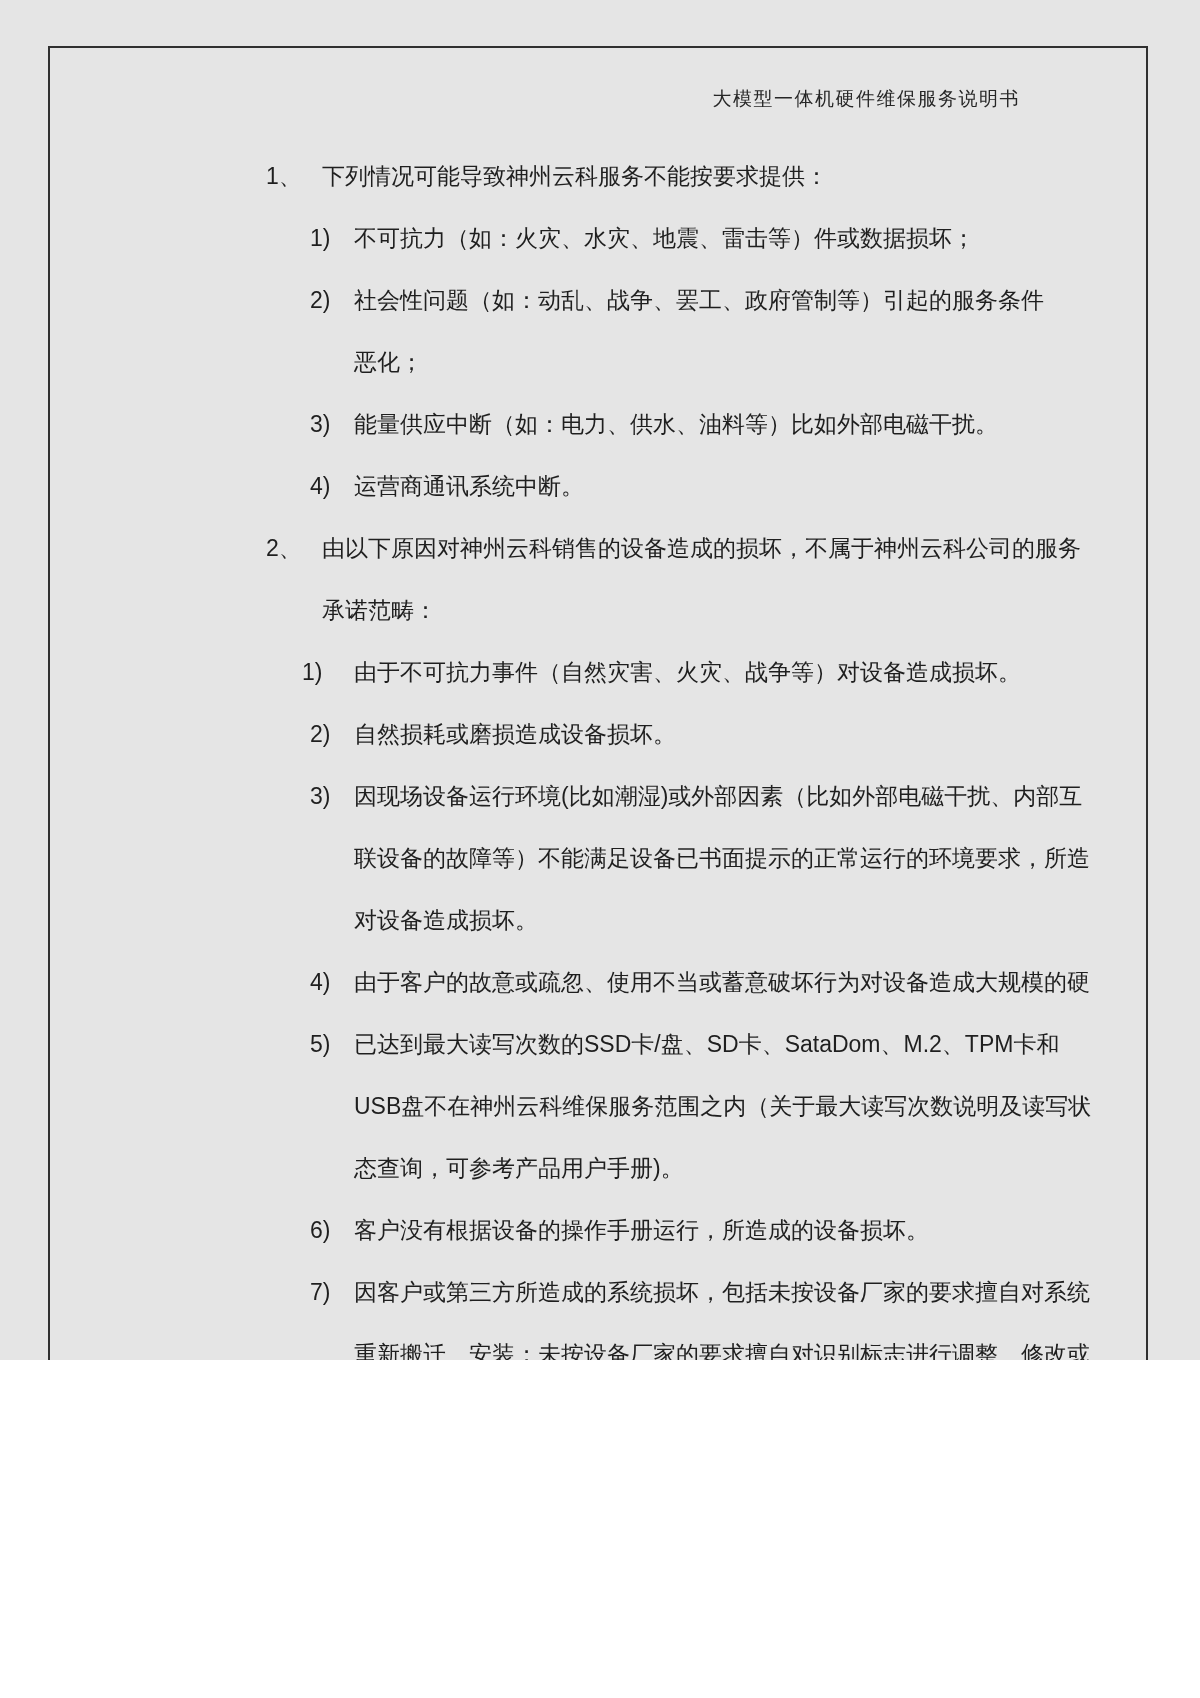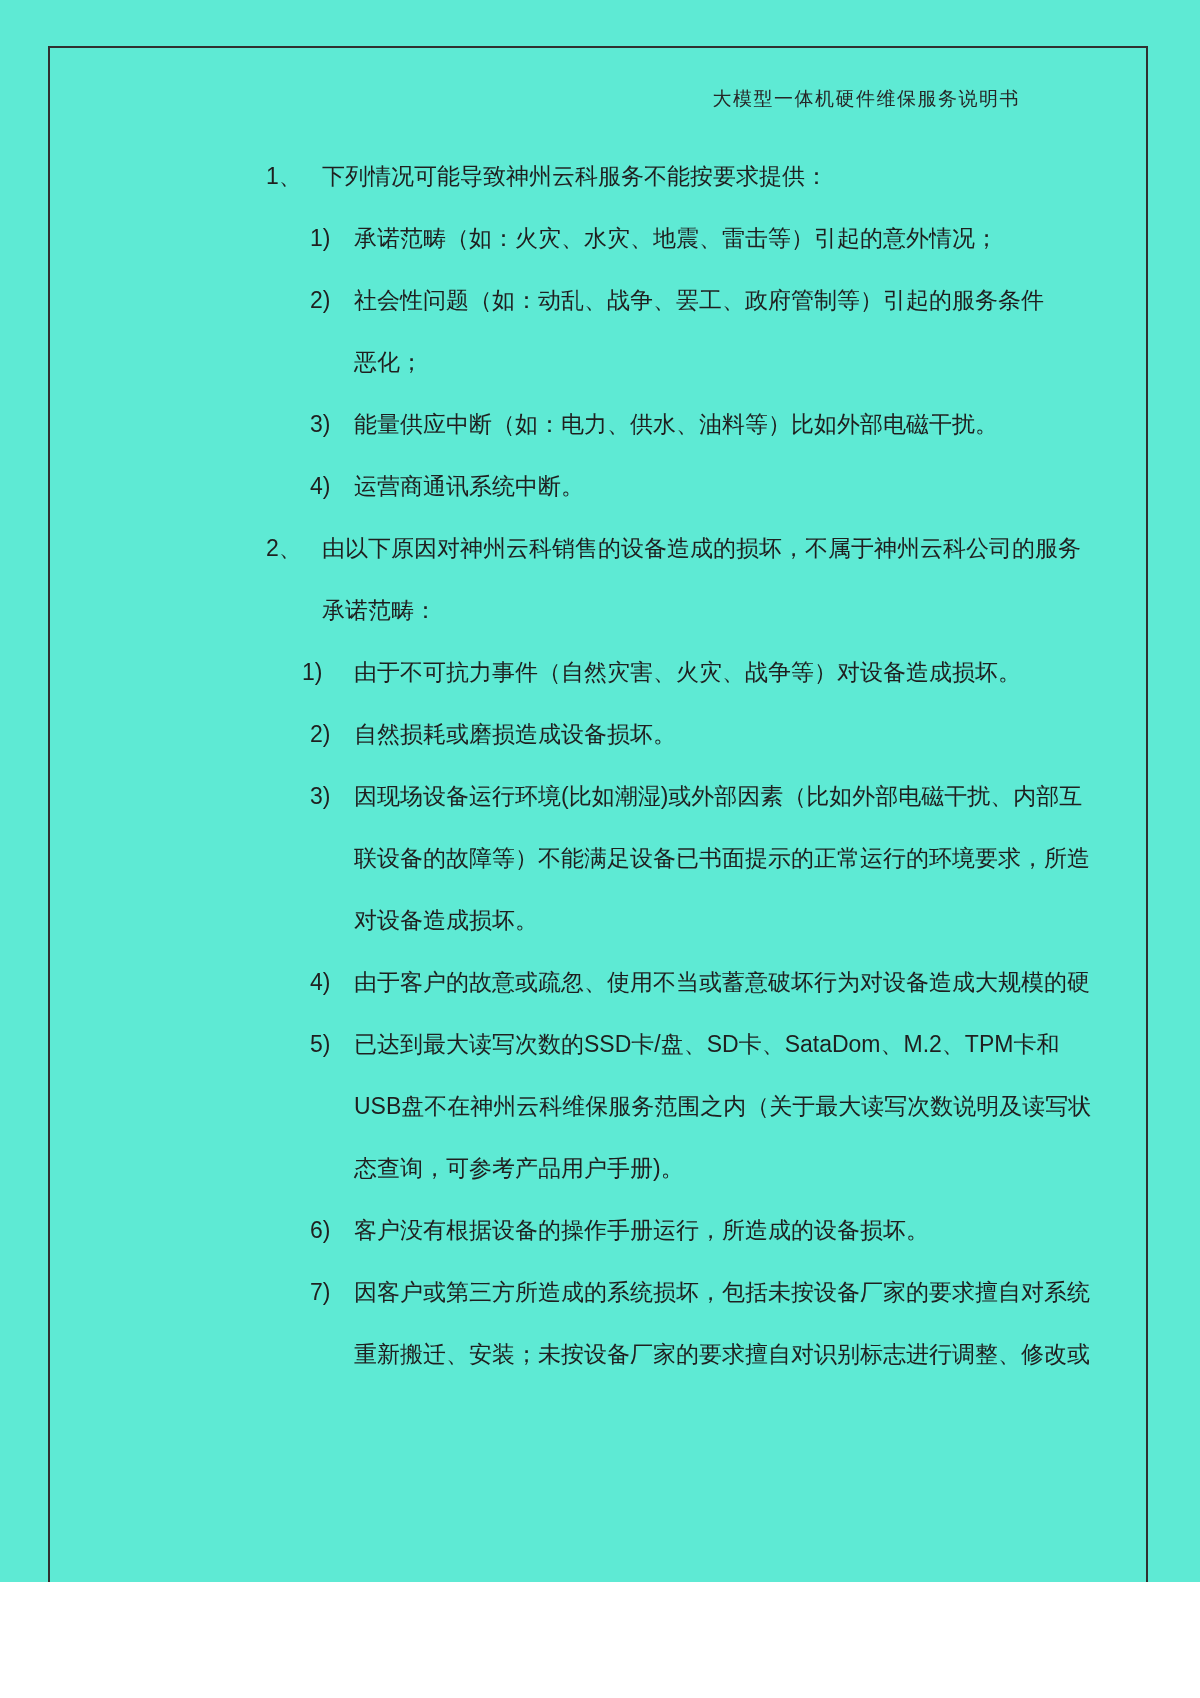--- a/index.html
+++ b/index.html
@@ -3,22 +3,22 @@
 <meta charset="utf-8">
 <style>
   html, body {
     margin: 0;
     padding: 0;
     background: #ffffff;
   }
   .page {
     position: relative;
     width: 1200px;
-    height: 1582px;
-    background: #5eead4;
+    height: 1360px;
+    background: #e5e5e5;
     overflow: hidden;
     font-family: "Liberation Sans", "DejaVu Sans", sans-serif;
     color: #1f1f1f;
   }
   .page-border {
     position: absolute;
     left: 48px;
     top: 46px;
     width: 1100px;
     height: 1599px;
@@ -86,21 +86,21 @@
 
   <div class="doc-header">大模型一体机硬件维保服务说明书</div>
 
   <div class="content">
 
     <div class="row lvl1">
       <span class="num">1、</span><span class="txt">下列情况可能导致神州云科服务不能按要求提供：</span>
     </div>
 
     <div class="row lvl2">
-      <span class="num">1)</span><span class="txt">承诺范畴（如：火灾、水灾、地震、雷击等）引起的意外情况；</span>
+      <span class="num">1)</span><span class="txt">不可抗力（如：火灾、水灾、地震、雷击等）件或数据损坏；</span>
     </div>
 
     <div class="row lvl2">
       <span class="num">2)</span><span class="txt">社会性问题（如：动乱、战争、罢工、政府管制等）引起的服务条件</span>
     </div>
 
     <div class="row cont2">
       <span class="txt">恶化；</span>
     </div>
 

